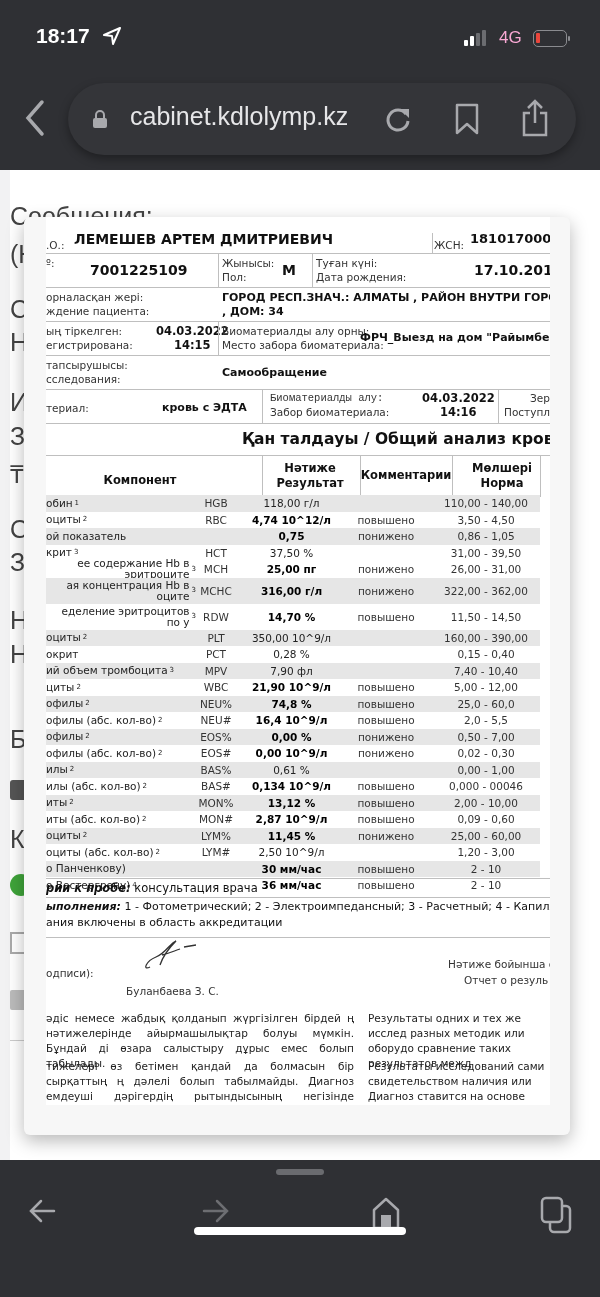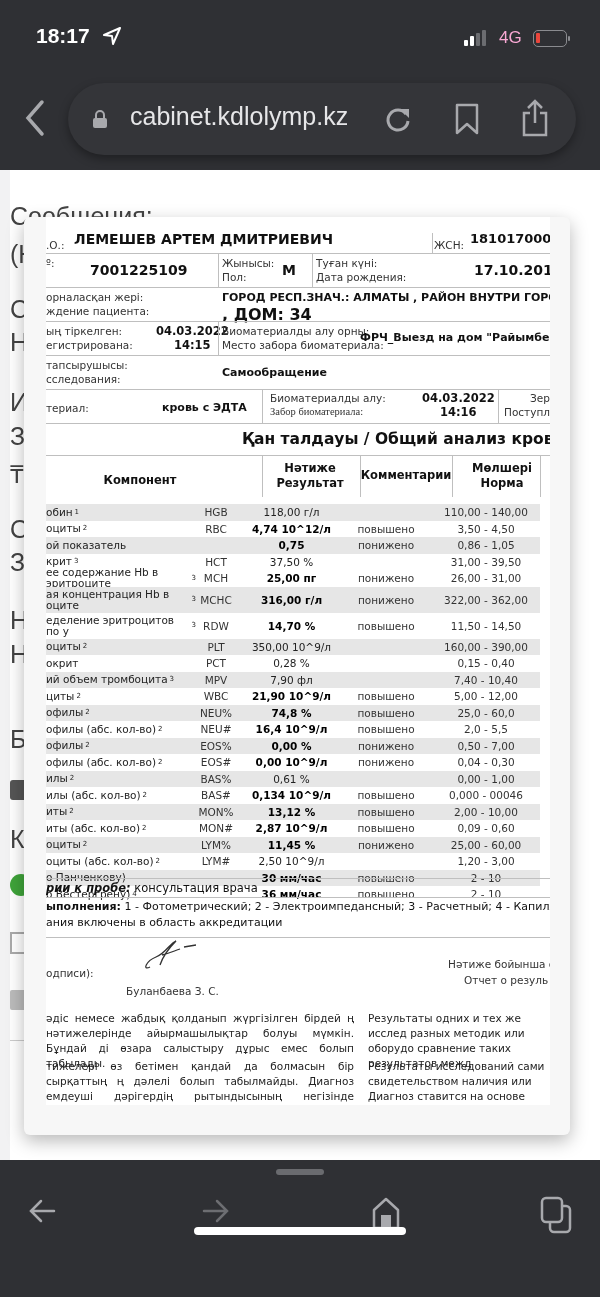--- a/index.html
+++ b/index.html
@@ -135,43 +135,43 @@
       <div class="abs b" style="left:236px;top:45px;font-size:14px;">М</div>
       <div class="vline" style="left:266px;top:36px;height:34px;"></div>
       <div class="abs small" style="left:270px;top:40px;">Туған күні:</div>
       <div class="abs small" style="left:270px;top:54px;">Дата рождения:</div>
       <div class="abs b" style="left:428px;top:45px;font-size:14px;">17.10.2018</div>
       <div class="hline" style="left:0;top:70px;width:504px;"></div>
 
       <div class="abs small" style="left:0;top:74px;">орналасқан жері:</div>
       <div class="abs small" style="left:0;top:88px;">ждение пациента:</div>
       <div class="abs b" style="left:176px;top:74px;font-size:11px;">ГОРОД РЕСП.ЗНАЧ.: АЛМАТЫ , РАЙОН ВНУТРИ ГОРОДА: МЕД</div>
-      <div class="abs b" style="left:176px;top:88px;font-size:16px;">, ДОМ: 34</div>
+      <div class="abs b" style="left:176px;top:88px;font-size:11px;">, ДОМ: 34</div>
       <div class="hline" style="left:0;top:104px;width:504px;"></div>
 
       <div class="abs small" style="left:0;top:108px;">ың тіркелген:</div>
       <div class="abs small" style="left:0;top:122px;">егистрирована:</div>
       <div class="abs b" style="left:110px;top:107px;font-size:11.5px;">04.03.2022</div>
       <div class="abs b" style="left:128px;top:121px;font-size:11.5px;">14:15</div>
       <div class="vline" style="left:172px;top:104px;height:34px;"></div>
       <div class="abs small" style="left:176px;top:108px;">Биоматериалды алу орны:</div>
       <div class="abs small" style="left:176px;top:122px;">Место забора биоматериала:</div>
       <div class="abs b" style="left:314px;top:114px;font-size:11px;">ФРЧ_Выезд на дом "Райымбека"</div>
       <div class="hline" style="left:0;top:138px;width:504px;"></div>
 
       <div class="abs small" style="left:0;top:142px;">тапсырушысы:</div>
       <div class="abs small" style="left:0;top:156px;">сследования:</div>
       <div class="abs b" style="left:176px;top:149px;font-size:11px;">Самообращение</div>
       <div class="hline" style="left:0;top:172px;width:504px;"></div>
 
       <div class="abs small" style="left:0;top:185px;">териал:</div>
       <div class="abs b" style="left:116px;top:184px;font-size:11px;">кровь с ЭДТА</div>
       <div class="vline" style="left:216px;top:172px;height:34px;"></div>
-      <div class="abs small" style="left:224px;top:175px;">Биоматериалды алу:</div>
-      <div class="abs small" style="left:224px;top:189px;font-family:Liberation Serif, serif;">Забор биоматериала:</div>
+      <div class="abs small" style="left:224px;top:175px;font-family:Liberation Mono, monospace;">Биоматериалды алу:</div>
+      <div class="abs small" style="left:224px;top:189px;">Забор биоматериала:</div>
       <div class="abs b" style="left:376px;top:174px;font-size:11.5px;">04.03.2022</div>
       <div class="abs b" style="left:394px;top:188px;font-size:11.5px;">14:16</div>
       <div class="vline" style="left:452px;top:172px;height:34px;"></div>
       <div class="abs small" style="left:484px;top:175px;">Зер</div>
       <div class="abs small" style="left:458px;top:189px;">Поступле</div>
       <div class="hline" style="left:0;top:206px;width:504px;"></div>
 
       <div class="abs b" style="left:196px;top:213px;font-size:15.5px;">Қан  талдауы / Общий анализ крови</div>
 
       <div class="hline" style="left:0;top:238px;width:504px;"></div>
@@ -179,21 +179,21 @@
       <div class="vline" style="left:216px;top:238px;height:42px;"></div>
       <div class="abs th" style="left:216px;top:244px;width:96px;">Нәтиже</div>
       <div class="abs th" style="left:216px;top:259px;width:96px;">Результат</div>
       <div class="vline" style="left:314px;top:238px;height:42px;"></div>
       <div class="abs th" style="left:314px;top:251px;width:92px;">Комментарии</div>
       <div class="vline" style="left:406px;top:238px;height:42px;"></div>
       <div class="abs th" style="left:406px;top:244px;width:100px;">Мөлшері</div>
       <div class="abs th" style="left:406px;top:259px;width:100px;">Норма</div>
       <div class="vline" style="left:494px;top:238px;height:42px;"></div>
 
-      <div class="rows" style="top:287px;" id="rows">
+      <div class="rows" style="top:278px;text-align:right;" id="rows">
           <div class="row shade">
             <div class="c-name">
               <span>обин</span>
               <sup>1</sup>
             </div>
             <div class="c-code">HGB</div>
             <div class="c-res">118,00 г/л</div>
             <div class="c-com"></div>
             <div class="c-norm">110,00 - 140,00</div>
           </div>
@@ -322,21 +322,21 @@
             <div class="c-norm">0,50 - 7,00</div>
           </div>
           <div class="row">
             <div class="c-name">
               <span>офилы (абс. кол-во)</span>
               <sup>2</sup>
             </div>
             <div class="c-code">EOS#</div>
             <div class="c-res bold">0,00 10^9/л</div>
             <div class="c-com">понижено</div>
-            <div class="c-norm">0,04 - 0,30</div>
+            <div class="c-norm">0,02 - 0,30</div>
           </div>
           <div class="row shade">
             <div class="c-name">
               <span>илы</span>
               <sup>2</sup>
             </div>
             <div class="c-code">BAS%</div>
             <div class="c-res">0,61 %</div>
             <div class="c-com"></div>
             <div class="c-norm">0,00 - 1,00</div>
@@ -410,21 +410,21 @@
           </div>
         </div>
 
       <div class="hline" style="left:0;top:661px;width:504px;"></div>
       <div class="abs" style="left:0;top:664px;font-size:11.5px;">
         <span class="b" style="font-style:italic;">рии к пробе:</span>
         <span>консультация врача</span>
       </div>
       <div class="hline" style="left:0;top:680px;width:504px;"></div>
       <div class="abs" style="left:0;top:683px;font-size:11px;">
-        <span class="b" style="">ыполнения:</span>
+        <span class="b" style="font-style:italic;">ыполнения:</span>
         <span>1 - Фотометрический; 2 - Электроимпедансный; 3 - Расчетный; 4 - Капиллярная фо</span>
       </div>
       <div class="abs" style="left:0;top:699px;font-size:11px;">ания включены в область аккредитации</div>
       <div class="hline" style="left:0;top:720px;width:504px;"></div>
 
       <div class="abs small" style="left:0;top:750px;">одписи):</div>
       <svg class="abs" style="left:94px;top:720px;width:60px;height:36px;" viewBox="0 0 60 36">
         <path d="M10 30 C2 34 6 24 16 20 C26 16 30 6 36 4 C28 12 22 22 20 28 M22 18 C30 16 34 14 40 12 M44 10 L56 8" fill="none" stroke="#333" stroke-width="1.3"></path>
       </svg>
       <div class="abs small" style="left:80px;top:768px;">Буланбаева З. С.</div>

